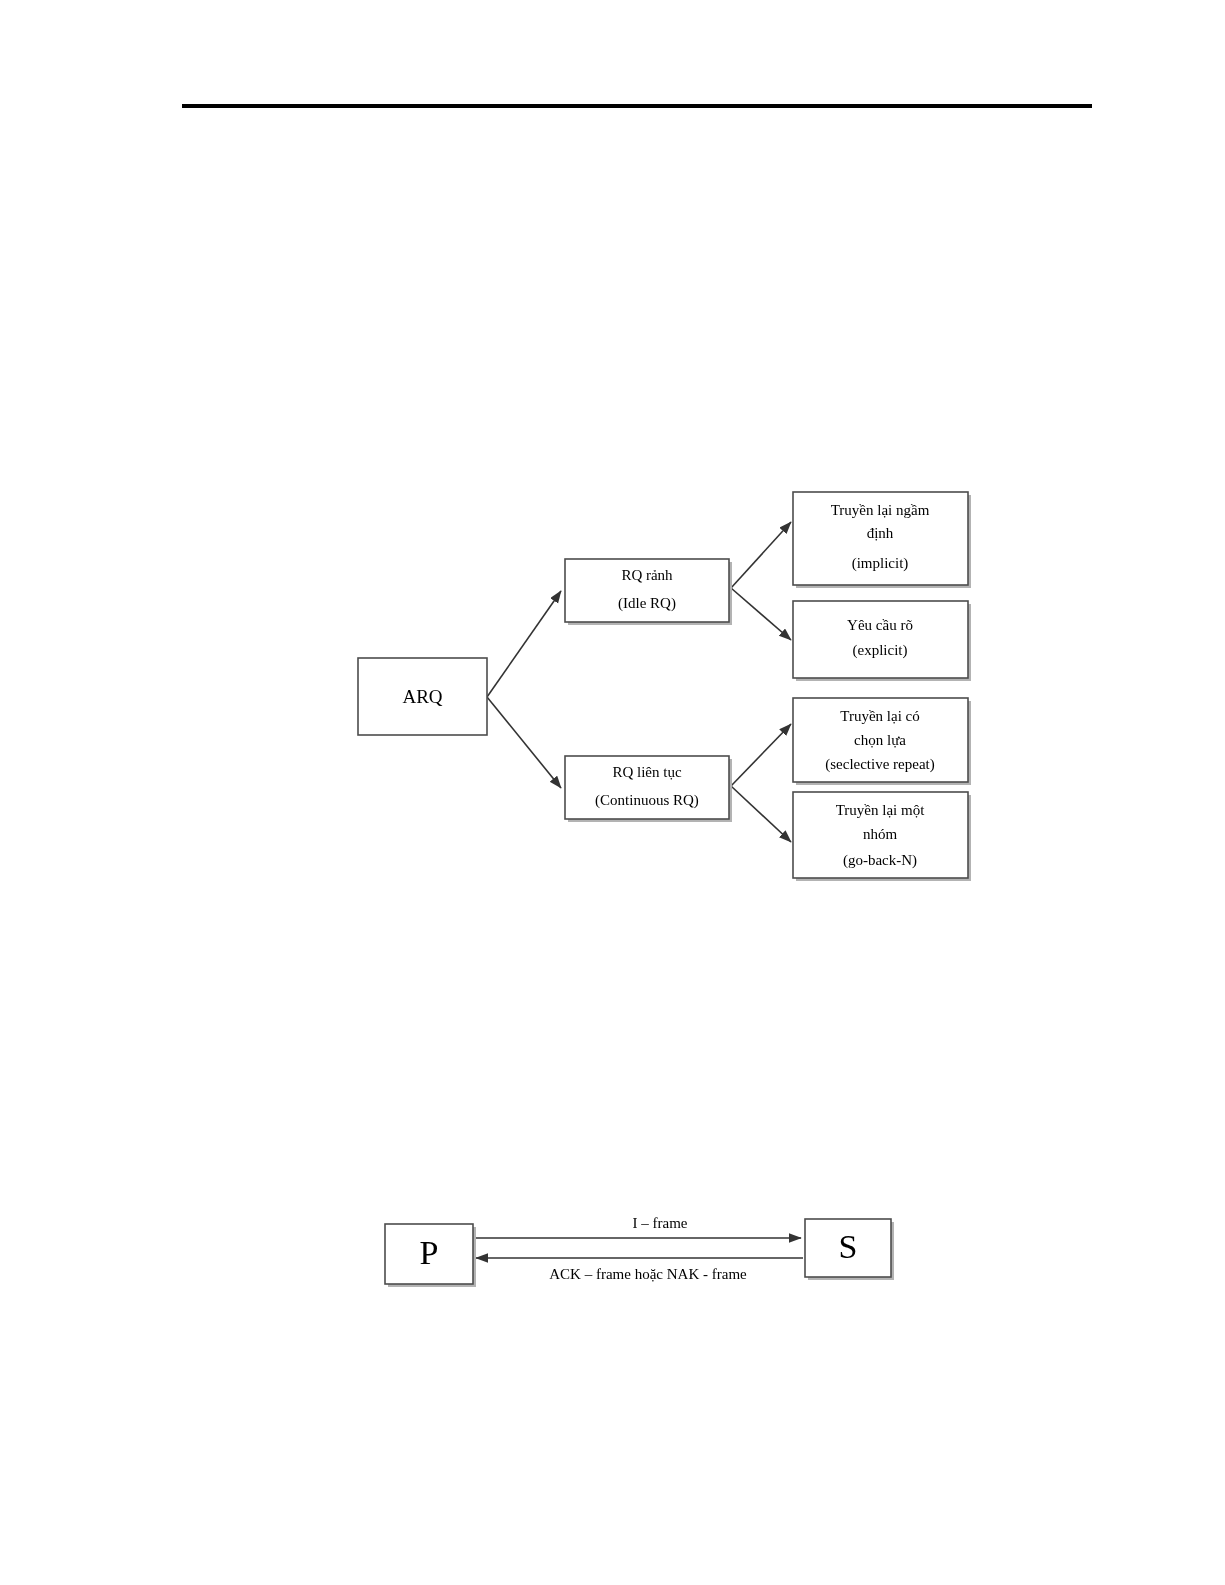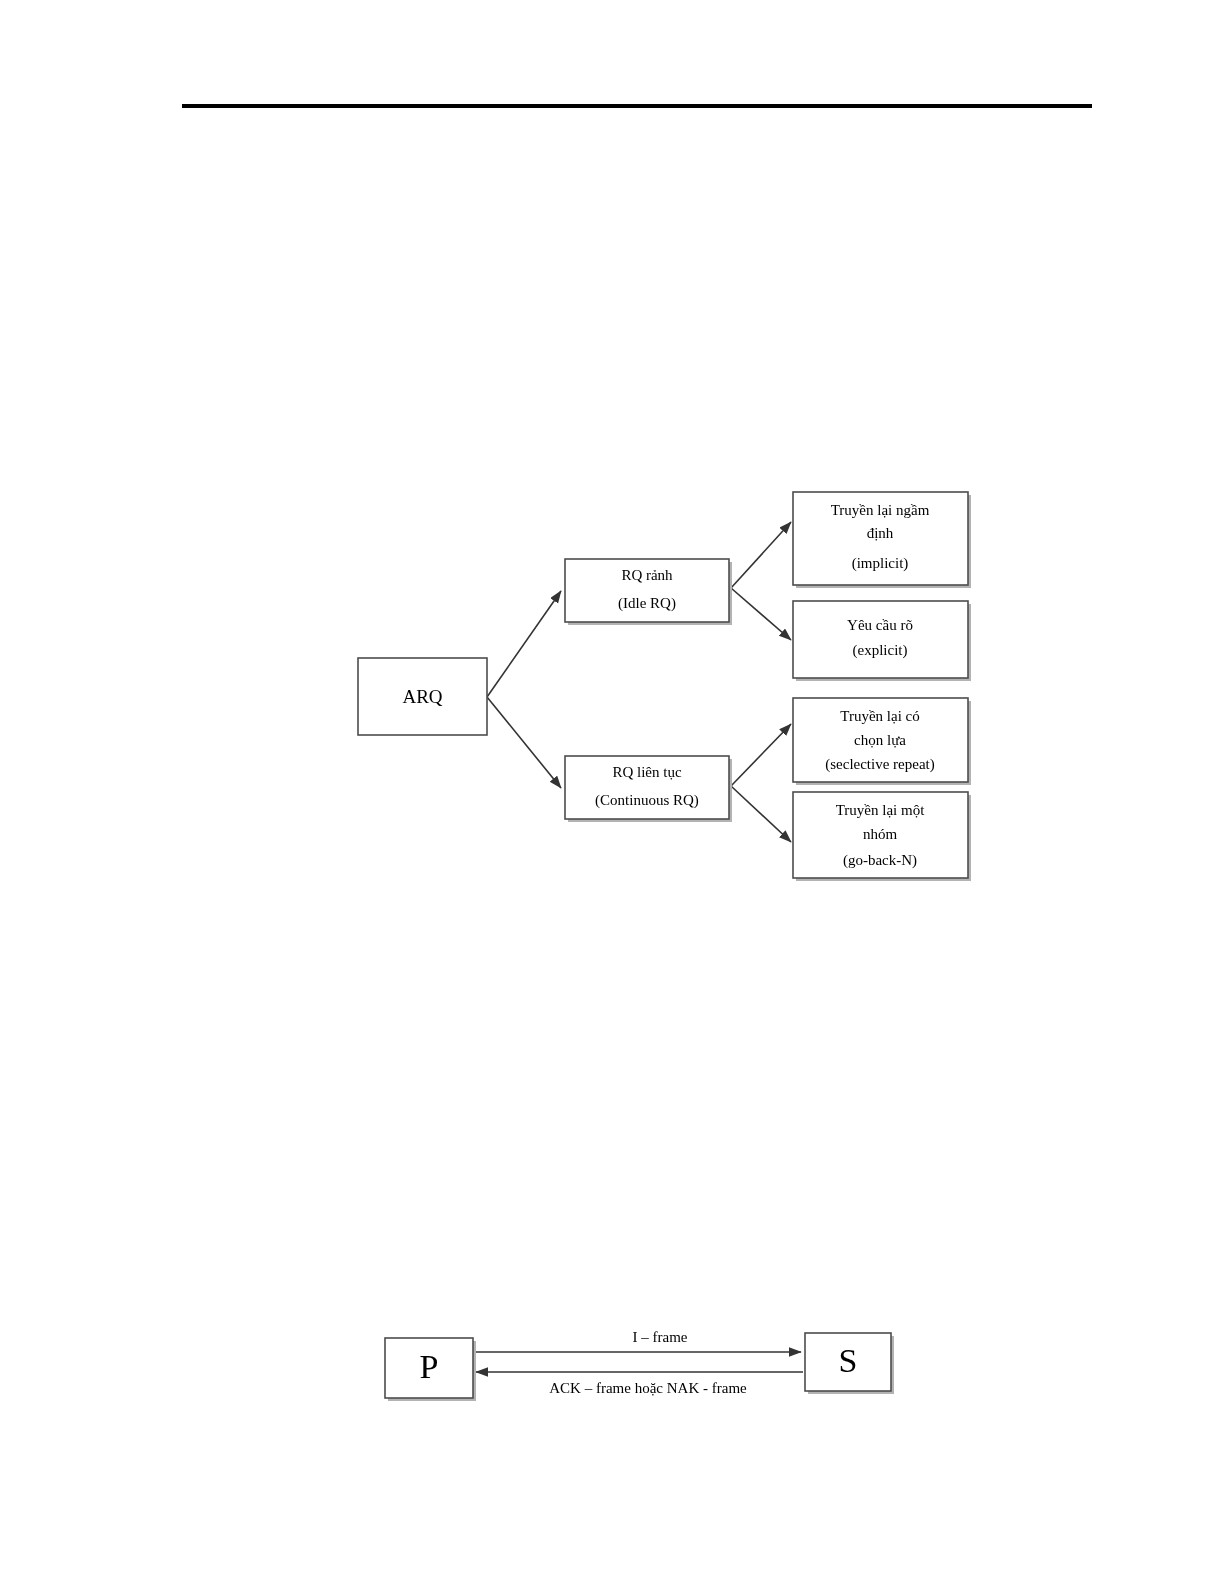--- a/index.html
+++ b/index.html
@@ -32,21 +32,21 @@
     position: absolute;
   }
   #arq-figure {
     left: 330px;
     top: 460px;
     width: 680px;
     height: 440px;
   }
   #ps-figure {
     left: 360px;
-    top: 1300px;
+    top: 1186px;
     width: 560px;
     height: 120px;
   }
   svg { display: block; overflow: visible; }
   .node-box {
     fill: #ffffff;
     stroke: #4d4d4d;
     stroke-width: 1.6;
   }
   .node-box-shadow {

